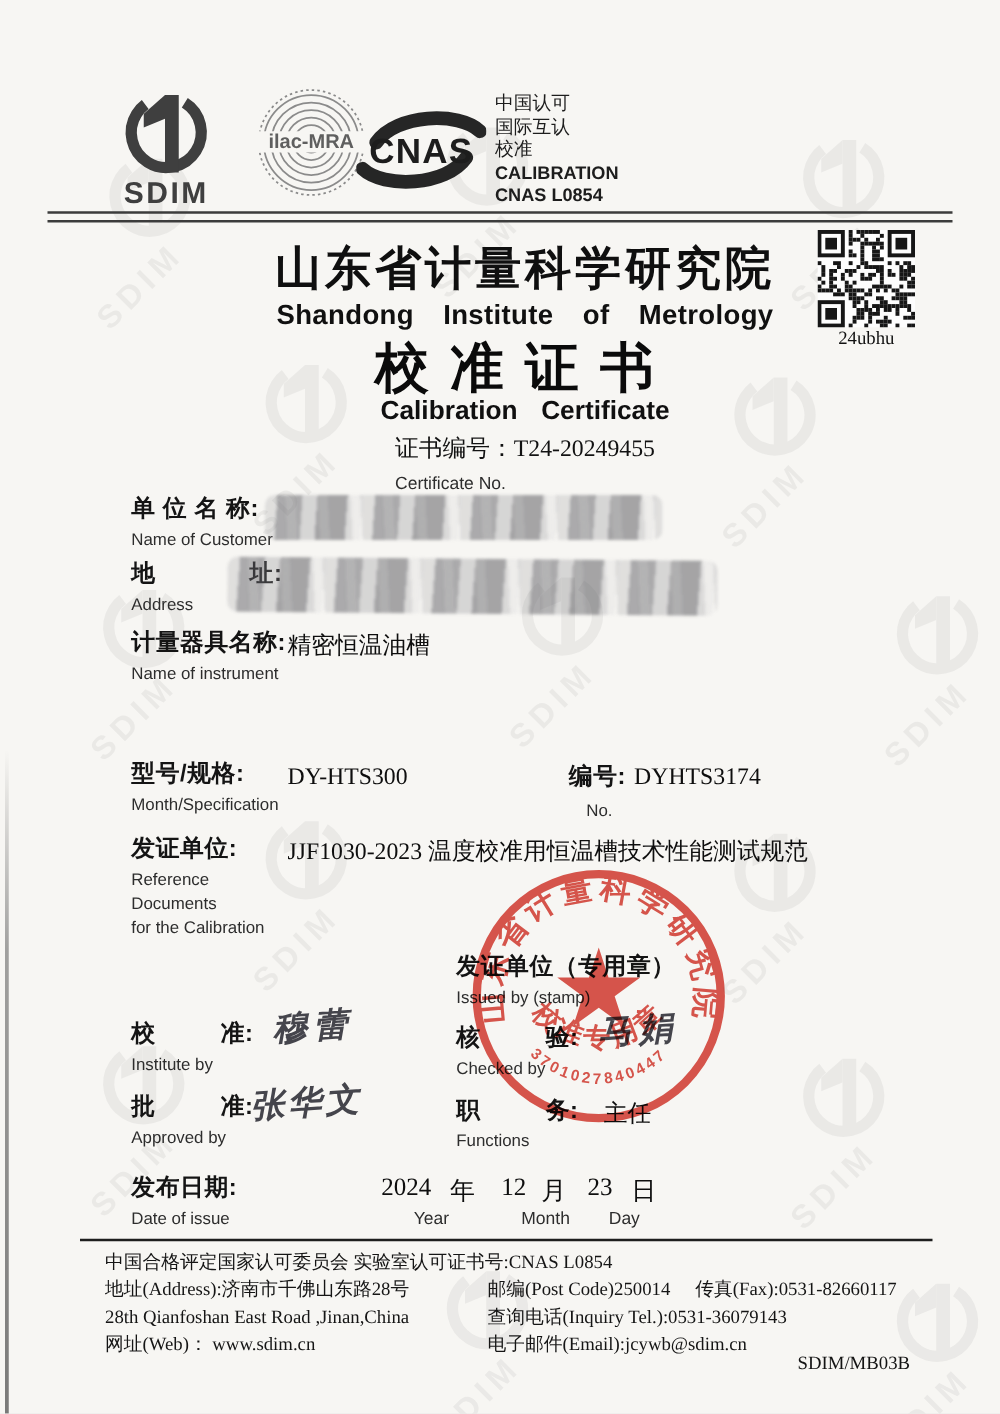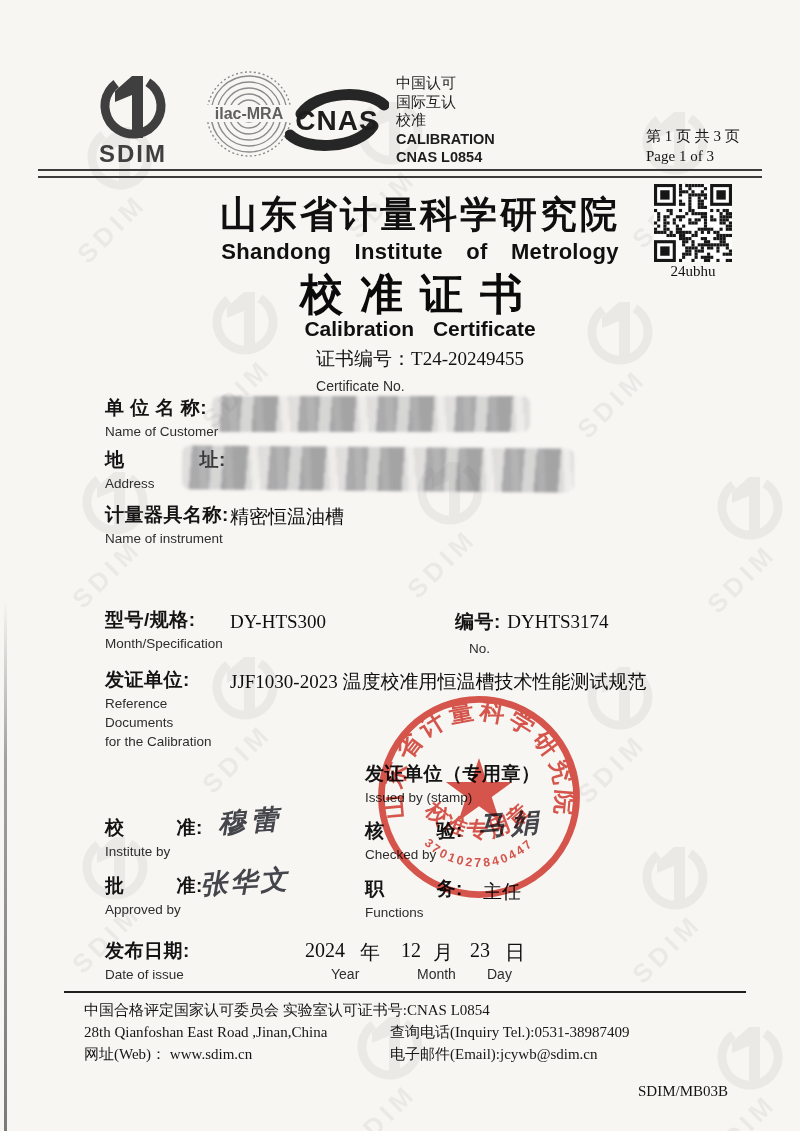--- a/index.html
+++ b/index.html
@@ -153,24 +153,20 @@
   </svg>
 
   <div class="abs" style="left:396px;top:74px;z-index:2">
     <div class="acc-cn">中国认可</div>
     <div class="acc-cn">国际互认</div>
     <div class="acc-cn">校准</div>
     <div class="acc-en">CALIBRATION</div>
     <div class="acc-en">CNAS L0854</div>
   </div>
 
-  <div class="abs pageno" style="left:646px;top:127px;z-index:2">
-    <div>第 1 页 共 3 页</div>
-    <div style="margin-top:1px">Page 1 of  3</div>
-  </div>
 
   <div class="rule-double"></div>
 
   <div class="abs" style="left:654px;top:184px;width:78px;height:78px;z-index:2"><svg width="78" height="78" viewBox="0 0 75 75" xmlns="http://www.w3.org/2000/svg">
         <rect width="75" height="75" fill="#fdfdfd"></rect>
         <rect x="24" y="0" width="3" height="3" fill="#161616"></rect>
         <rect x="30" y="0" width="3" height="3" fill="#161616"></rect>
         <rect x="33" y="0" width="3" height="3" fill="#161616"></rect>
         <rect x="36" y="0" width="3" height="3" fill="#161616"></rect>
         <rect x="39" y="0" width="3" height="3" fill="#161616"></rect>
@@ -484,23 +480,30 @@
     <span class="datesub abs" style="left:26px;top:27px">Year</span>
     <span class="datesub abs" style="left:112px;top:27px">Month</span>
     <span class="datesub abs" style="left:182px;top:27px">Day</span>
   </div>
 
   <div class="rule-single"></div>
 
   <div class="footer">
     <div>中国合格评定国家认可委员会 实验室认可证书号:CNAS L0854</div>
     <div class="cols">
+      <div class="c1">地址(Address):济南市千佛山东路28号</div>
+      <div class="c2">
+        <span>邮编(Post Code)250014</span>
+        <span>传真(Fax):0531-82660117</span>
+      </div>
+    </div>
+    <div class="cols">
       <div class="c1">28th Qianfoshan East Road ,Jinan,China</div>
       <div class="c2">
-          <span>查询电话(Inquiry Tel.):0531-38987409</span>
+          <span>查询电话(Inquiry Tel.):0531-36079143</span>
         </div>
     </div>
     <div class="cols">
       <div class="c1">网址(Web)： www.sdim.cn</div>
       <div class="c2">
           <span>电子邮件(Email):jcywb@sdim.cn</span>
         </div>
     </div>
   </div>
   <div class="doccode">SDIM/MB03B</div>

